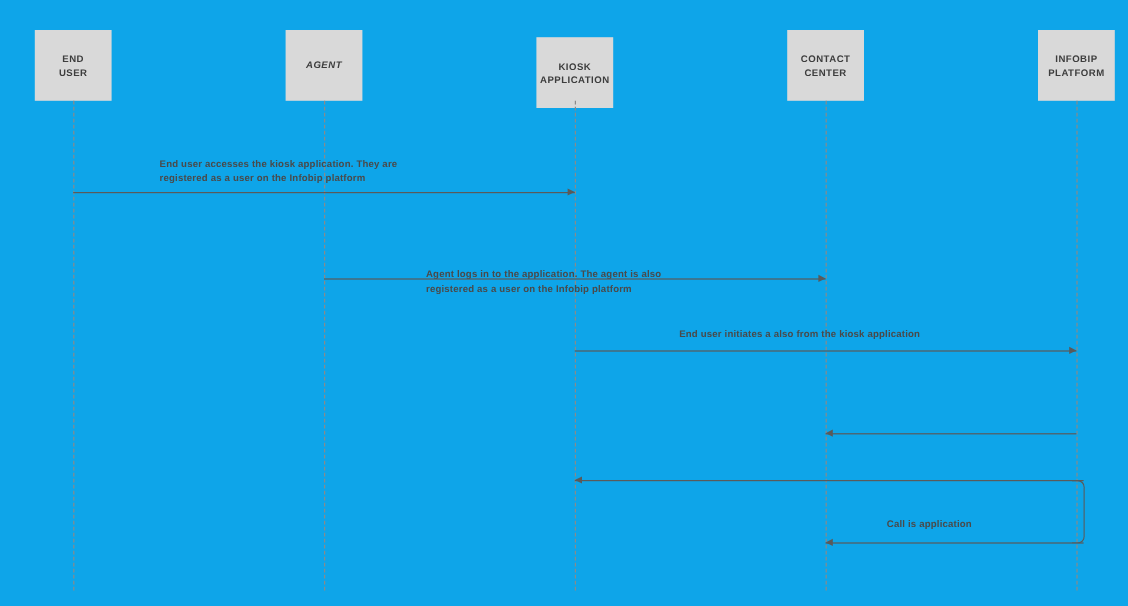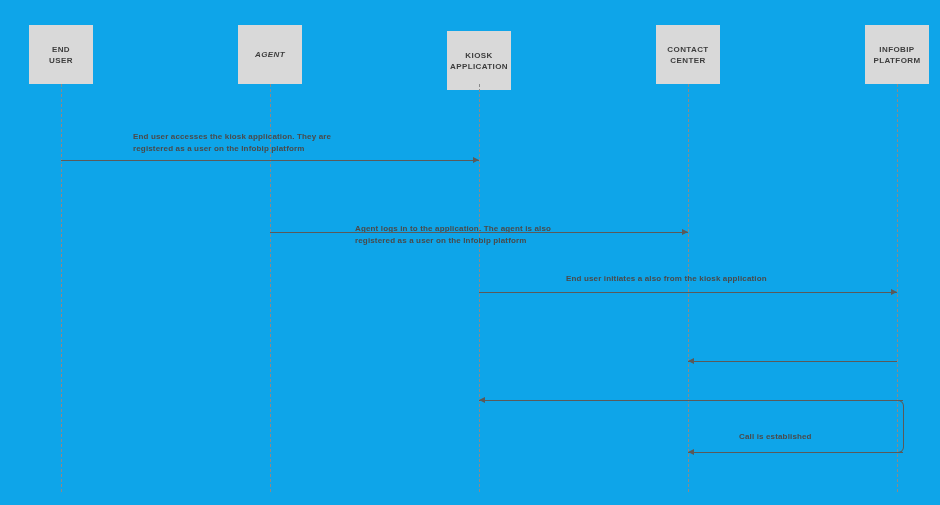--- a/index.html
+++ b/index.html
@@ -135,19 +135,19 @@
   <div class="msg-label center" style="left:566px; top:273px; width:246px;">End user initiates a also from the kiosk application</div>
   <div class="msg-line" style="left:479px; top:292px; width:418px;"></div>
   <div class="arrowhead right" style="left:891px; top:288.5px;"></div>
 
   <div class="msg-line" style="left:688px; top:361px; width:209px;"></div>
   <div class="arrowhead left" style="left:688px; top:357.5px;"></div>
 
   <div class="msg-line" style="left:479px; top:400px; width:424px;"></div>
   <div class="arrowhead left" style="left:479px; top:396.5px;"></div>
 
-  <div class="msg-label center" style="left:739px; top:431px; width:120px;">Call is established</div>
+  <div class="msg-label center" style="left:739px; top:431px; width:120px;">Call is application</div>
   <div class="msg-line" style="left:688px; top:452px; width:215px;"></div>
   <div class="arrowhead left" style="left:688px; top:448.5px;"></div>
 
   <div class="bracket" style="left:893px; top:400px; width:11px; height:53px;"></div>
 
 </div>
 
 </body></html>

